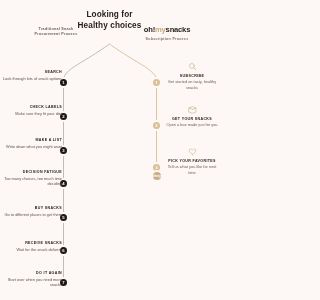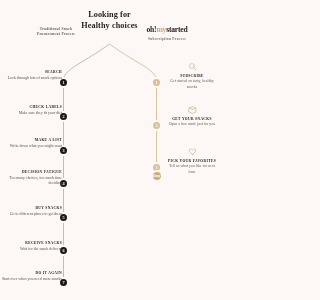--- a/index.html
+++ b/index.html
@@ -14,21 +14,20 @@
     overflow: hidden;
     position: relative;
     color: #2b2320;
   }
 
   .canvas {
     position: absolute;
     inset: 0;
     width: 219px;
     height: 300px;
-    font-family: Liberation Serif, serif;
   }
 
   
   .title {
     position: absolute;
     top: 9px;
     left: 0;
     width: 219px;
     text-align: center;
     font-size: 8.2px;
@@ -183,21 +182,21 @@
     <span class="ln">Looking for</span>
     <span class="ln">Healthy choices</span>
   </div>
 
   <div class="col-head col-head-left">
     <span class="ch-l1">Traditional Snack</span>
     <span class="ch-l2">Procurement Process</span>
   </div>
 
   <div class="col-head col-head-right">
-    <span class="brand"><span>oh!</span><span class="accent">my</span><span>started</span></span>
+    <span class="brand"><span>oh!</span><span class="accent">my</span><span>snacks</span></span>
     <span class="ch-sub">Subscription Process</span>
   </div>
 
   <svg class="paths" width="219" height="300" viewBox="0 0 219 300">
     <path d="M109.5 44 C 104 48, 95 54, 85 60 C 75 66, 66 71, 63.5 78 L 63.5 288" stroke="#b9b4b0" stroke-width="0.9" fill="none"></path>
     <path d="M109.5 44 C 115 48, 124 54, 134 60 C 144 66, 153 71, 156.5 78 L 156.5 176" stroke="#d7bd94" stroke-width="0.9" fill="none"></path>
   </svg>
 
   <div class="node node-left" style="left:58px; top:77px;">1</div>
   <div class="node node-left" style="left:58px; top:111px;">2</div>

